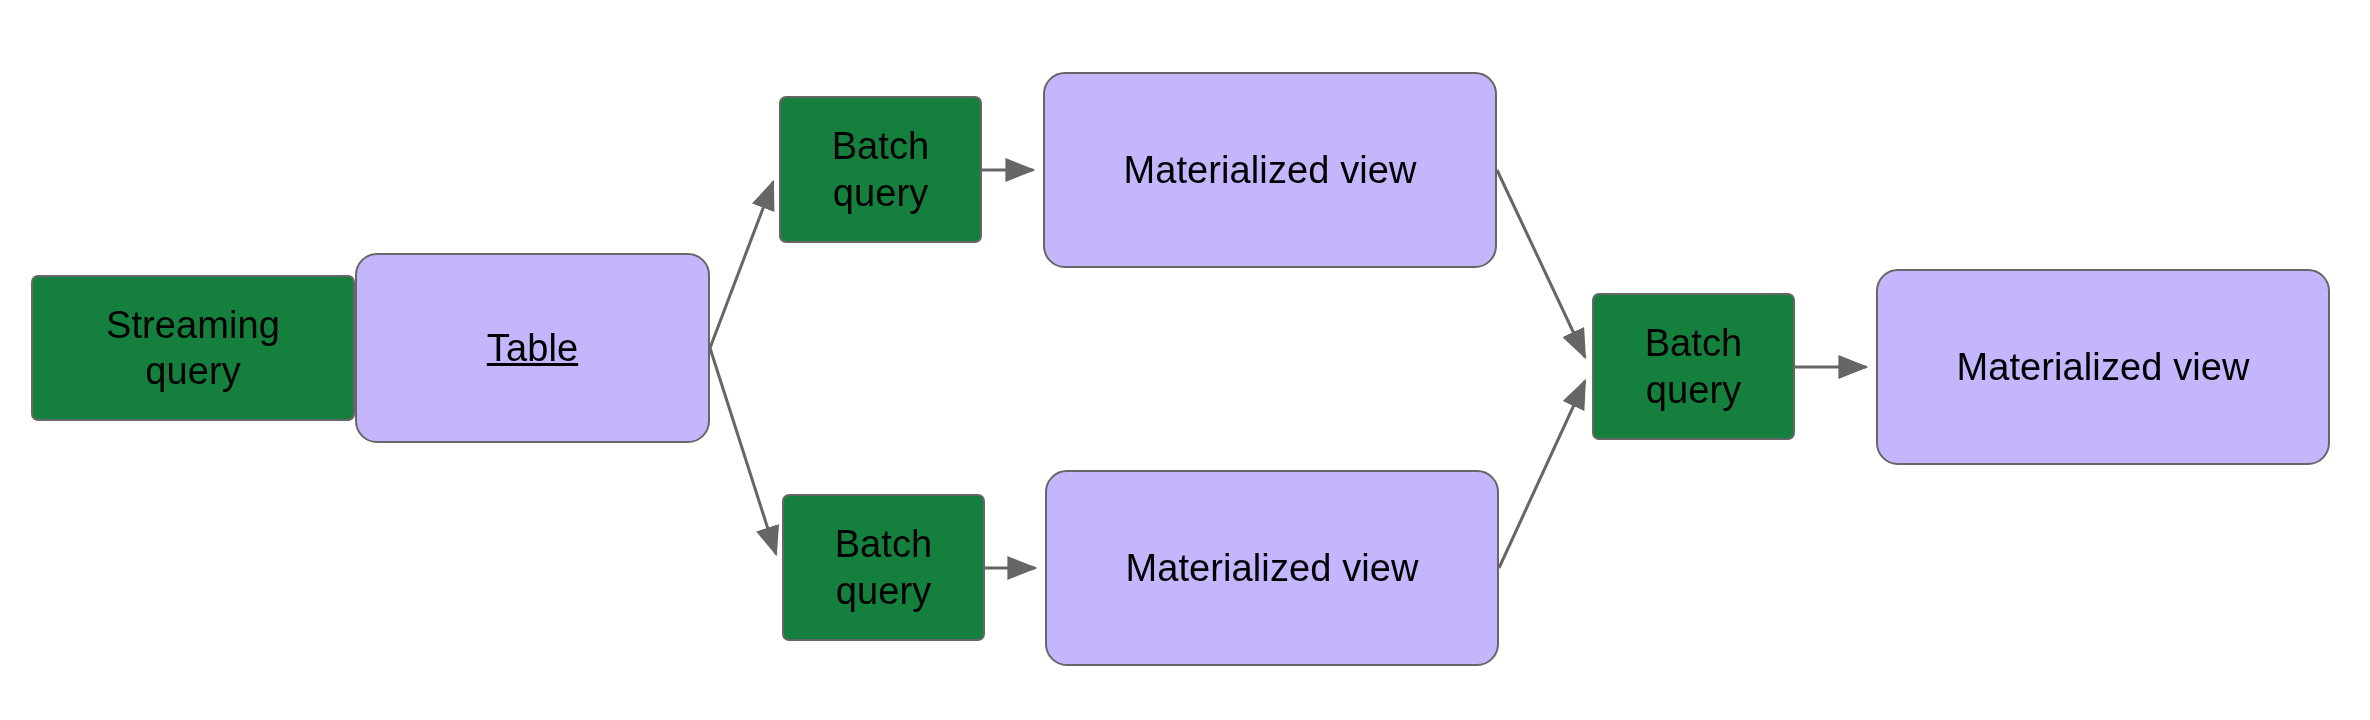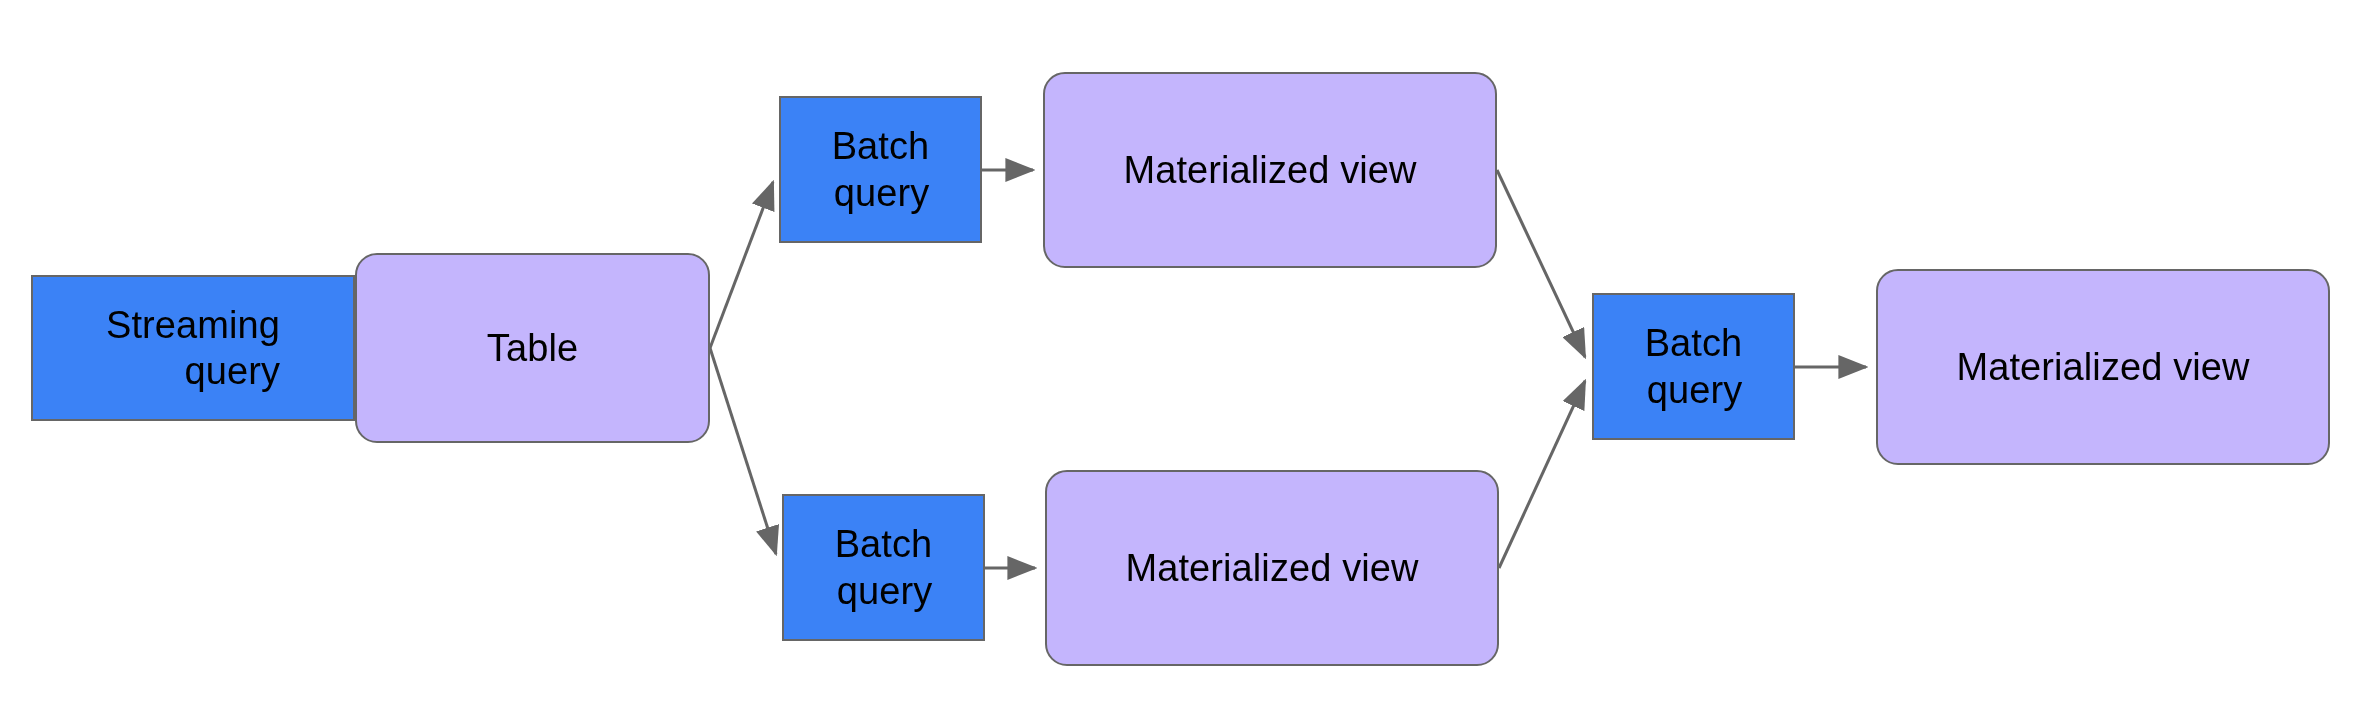--- a/index.html
+++ b/index.html
@@ -34,23 +34,22 @@
     justify-content: center;
     text-align: center;
     color: #000000;
     font-size: 38px;
     line-height: 1.22;
     letter-spacing: 0.1px;
     border: 2px solid #666666;
     white-space: pre-line;
   }
   .node.process {
-    background: #3b82f6;
-    border-radius: 0;
-    text-align: right;
+    background: #15803d;
+    border-radius: 7px;
   }
   .node.store {
     background: #c4b5fd;
     border-radius: 22px;
     align-items: center;
   }
   .node-label {
     display: block;
     white-space: pre-line;
   }
@@ -98,21 +97,21 @@
     <g>
       <path d="M1795,367 L1866,367" stroke="#666666" stroke-width="3" fill="none" marker-end="url(#arrowhead)"></path>
     </g>
   </svg>
 
   <div class="node process" style="left:31px; top:275px; width:324px; height:146px;">
     <span class="node-label">Streaming
 query</span>
   </div>
 
-  <div class="node store" style="left:355px; top:253px; width:355px; height:190px;">
+  <div class="node store" style="left:355px; top:253px; width:355px; height:190px;text-decoration:underline;">
     <span class="node-label">Table</span>
   </div>
 
   <div class="node process" style="left:779px; top:96px; width:203px; height:147px;">
     <span class="node-label">Batch
 query</span>
   </div>
 
   <div class="node store" style="left:1043px; top:72px; width:454px; height:196px;">
     <span class="node-label">Materialized view</span>

